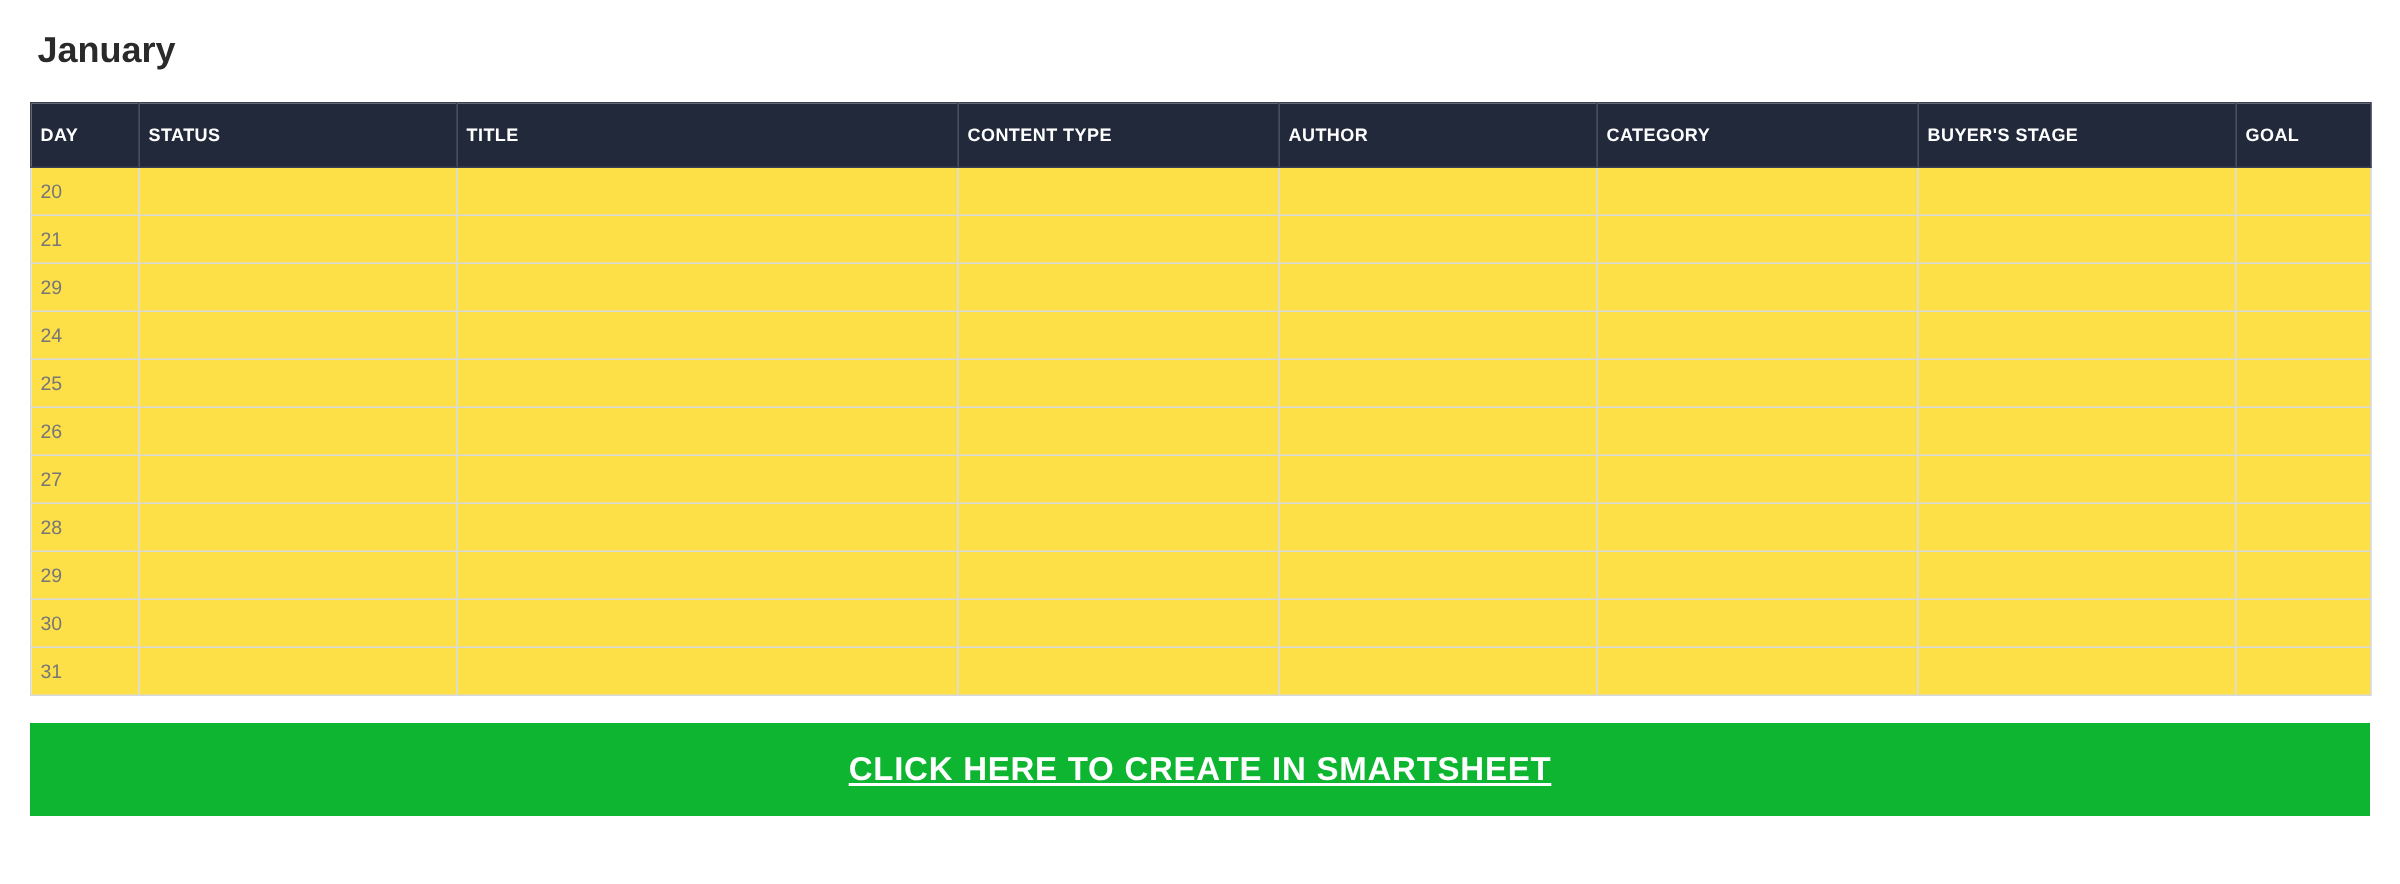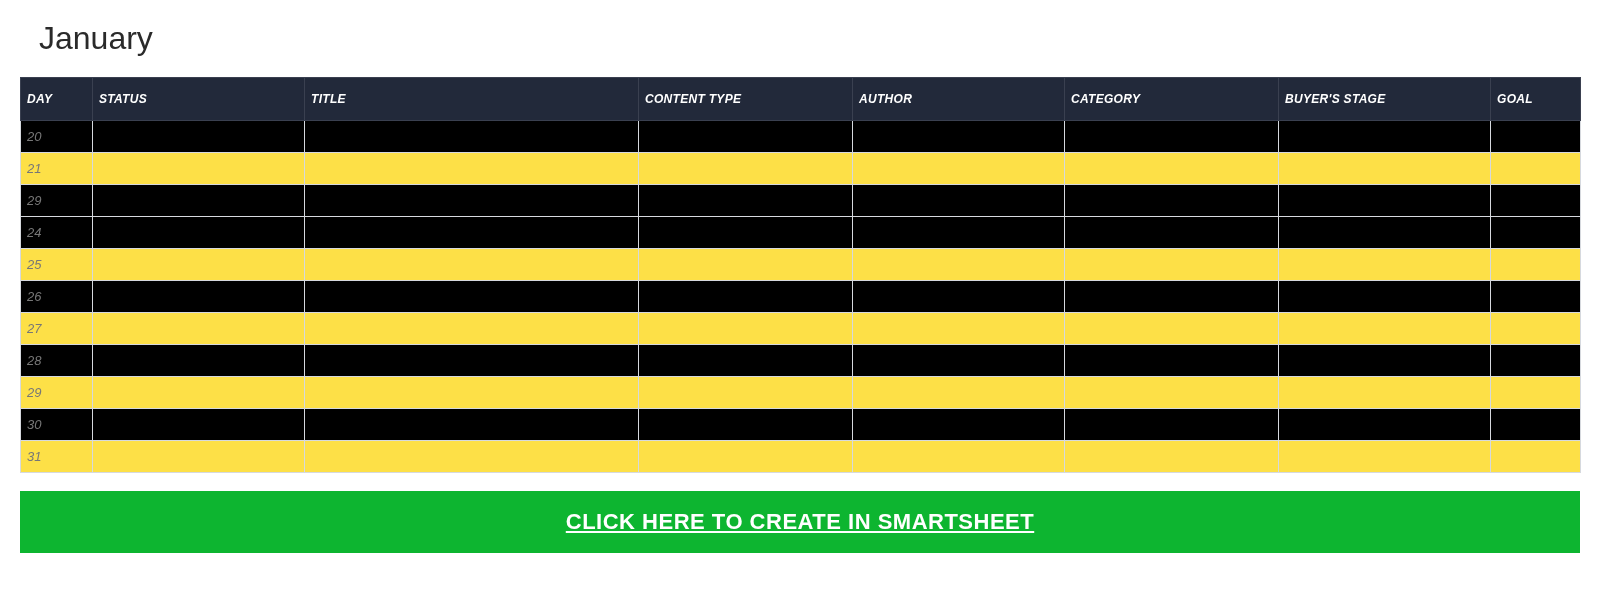--- a/index.html
+++ b/index.html
@@ -6,52 +6,51 @@
       box-sizing: border-box;
       margin: 0;
       padding: 0;
     }
     body {
       font-family: Arial, Helvetica, sans-serif;
       background: #ffffff;
       padding: 20px;
     }
     .page-title {
-      font-size: 32px;
-      font-weight: normal;
+      font-size: 24px;
+      font-weight: bold;
       color: #2a2a2a;
       margin-bottom: 20px;
-      margin-left: 19px;
+      margin-left: 5px;
     }
     table {
       width: 100%;
       border-collapse: collapse;
       table-layout: fixed;
-      font-style: italic;
     }
     thead th {
       background: #22293a;
       color: #ffffff;
       font-size: 12px;
       font-weight: bold;
       text-align: left;
       padding: 14px 6px;
       border: 1px solid #3a4050;
       text-transform: uppercase;
       letter-spacing: 0.3px;
     }
     tbody td {
       border: 1px solid #d6d9de;
       padding: 8px 6px;
       font-size: 13px;
       color: #777;
       height: 30px;
     }
     tbody tr.even td {
-      background: #000000;
+      background: #fde047;
     }
     tbody tr.odd td {
       background: #fde047;
     }
     .col-day { width: 72px; }
     .col-status { width: 212px; }
     .col-title { width: 334px; }
     .col-content-type { width: 214px; }
     .col-author { width: 212px; }
     .col-category { width: 214px; }

